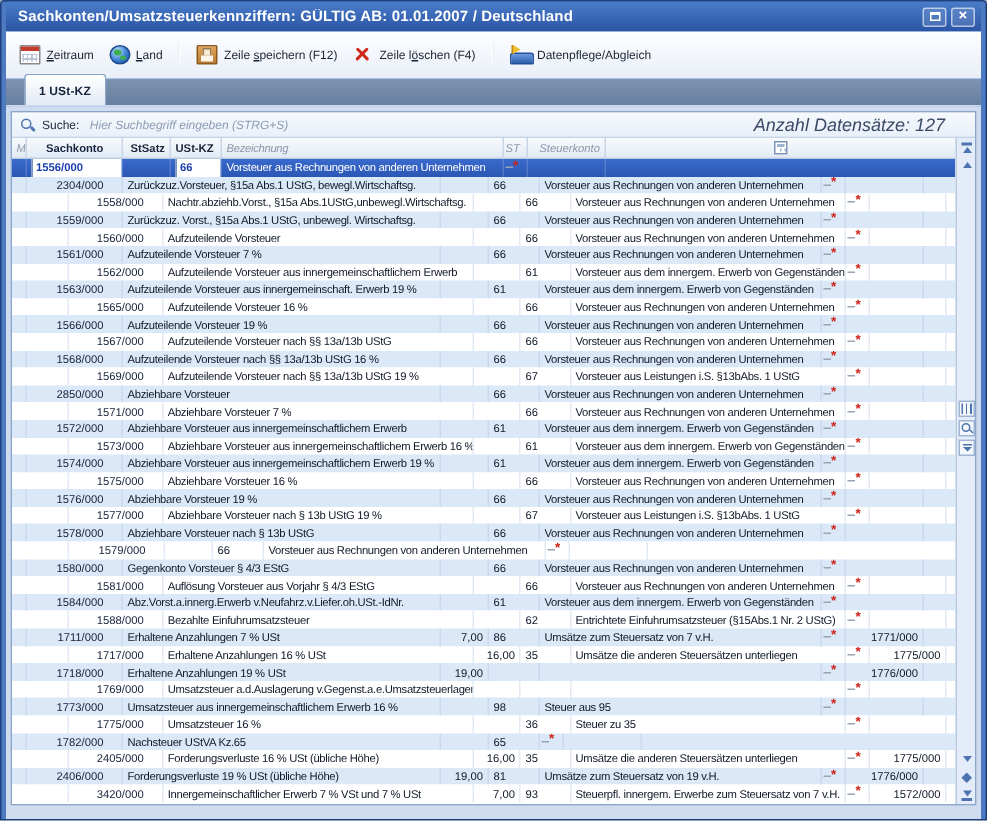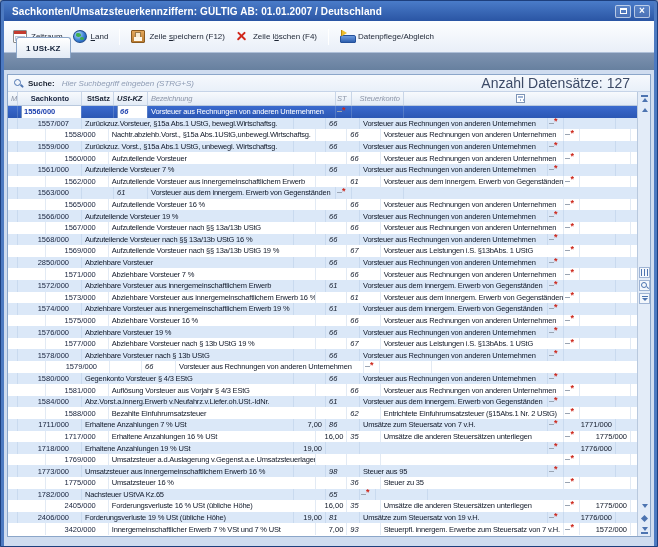--- a/index.html
+++ b/index.html
@@ -38,58 +38,58 @@
   .i-save::after{content:"";position:absolute;left:2px;bottom:1px;right:2px;height:4px;background:#fdf6e8;}
   
   .i-delete::before,.i-delete::after{content:"";position:absolute;left:1px;top:5px;width:11px;height:2.4px;background:#d1281c;border-radius:1px;}
   .i-delete::before{transform:rotate(45deg);} .i-delete::after{transform:rotate(-45deg);}
   
   .i-sync{background:transparent;}
   .i-sync::before{content:"";position:absolute;left:0;bottom:0;width:14px;height:6px;background:linear-gradient(#6d9be0,#2d5fae);border-radius:2px 2px 1px 1px;border:1px solid #24509a;}
   .i-sync::after{content:"";position:absolute;left:2px;top:0;width:0;height:0;border-left:5px solid #eebd2a;border-top:3px solid transparent;border-bottom:3px solid transparent;box-shadow:-1px 0 0 #b98a10;}
   
   .tabband{height:18px;background:linear-gradient(#7d92b0,#67809f);position:relative;border-bottom:1px solid #cfdcef;}
-  .tab{position:absolute;left:12px;bottom:12px;height:16px;padding:10px 9px;background:linear-gradient(#ffffff,#e2eaf5);
+  .tab{position:absolute;left:12px;bottom:0;height:16px;padding:10px 9px;background:linear-gradient(#ffffff,#e2eaf5);
        border:1px solid #8ba6c9;border-bottom:none;border-radius:3px 3px 0 0;font-size:8px;color:#16243c;
        display:flex;align-items:center;font-weight:bold;letter-spacing:.1px;}
   .belowband{height:3px;background:#cfdcef;}
   .winbg{background:#cfdcef;height:calc(100% - 66px);padding:0 3px;}
   
   .panel{background:#fff;border:1px solid #8ba6c9;height:463px;display:flex;flex-direction:column;overflow:hidden;}
   .searchbar{height:17px;background:linear-gradient(#f6f9fd,#e9f0f9);border-bottom:1px solid #c6d4e8;
              display:flex;align-items:center;padding:0 6px;gap:5px;font-size:8px;}
   .mag{width:9px;height:9px;position:relative;flex:0 0 auto;}
   .mag::before{content:"";position:absolute;left:0;top:0;width:5px;height:5px;border:1.5px solid #4d74b0;border-radius:50%;}
   .mag::after{content:"";position:absolute;left:6px;top:6px;width:4px;height:1.6px;background:#4d74b0;transform:rotate(45deg);border-radius:1px;}
-  .searchbar .slabel{font-weight:bold;color:#1c2433;}
+  .searchbar .slabel{font-weight:normal;color:#1c2433;}
   .searchbar input{flex:1;border:none;outline:none;background:transparent;font-style:italic;font-size:8px;color:#5a6880;
                    font-family:"Liberation Sans","DejaVu Sans",sans-serif;}
   .searchbar input::placeholder{color:#8e9cb4;font-style:italic;}
-  .countwrap{color:#3c4a66;font-size:14px;white-space:nowrap;padding-right:14px;}
+  .countwrap{color:#3c4a66;font-size:12px;white-space:nowrap;padding-right:14px;font-style:italic;}
   
   .grid{flex:1;display:flex;overflow:hidden;}
   .gridmain{flex:1;display:flex;flex-direction:column;overflow:hidden;}
   .ghead{height:14px;display:flex;background:linear-gradient(#f8fafd,#e2ebf6);border-bottom:1px solid #b9c9de;font-size:7.5px;}
   .hcell{display:flex;align-items:center;padding:0 3px;border-right:1px solid #c9d6e8;color:#20293a;font-weight:bold;
          white-space:nowrap;overflow:hidden;}
   .hcell.it{font-style:italic;font-weight:normal;color:#8d96a8;}
   .hcell.corner{justify-content:center;padding:0;}
   .colbtn{width:9px;height:9px;border:1px solid #7d94b6;background:#fff;position:relative;}
   .colbtn::before{content:"";position:absolute;left:1px;right:1px;top:1px;height:2px;background:#9fb4d4;}
   .colbtn::after{content:"";position:absolute;left:3px;top:4px;bottom:1px;width:1px;background:#9fb4d4;box-shadow:3px 0 0 #9fb4d4;}
   .gbody{flex:1;overflow:hidden;font-size:7.5px;}
   .grow{height:11.6px;display:flex;align-items:center;color:#101828;}
   .grow.even{background:#fff;padding-left:28px;} .grow.odd{background:#dbe8f8;}
   .grow.selected{background:linear-gradient(#3a6ace,#2b57b4);color:#fff;}
   .cell{padding:0 3px;white-space:nowrap;overflow:hidden;height:100%;display:flex;align-items:center;
         border-right:1px solid rgba(160,185,220,.30);}
   .c-m{width:10px;} .c-konto{width:64px;justify-content:flex-end;padding-right:12px;color:#17223c;}
   .grow.selected .c-konto{color:#fff;padding-right:2px;justify-content:flex-start;}
   .c-name{width:212px;letter-spacing:-.2px;} .c-satz{width:32px;justify-content:flex-end;}
-  .c-kz{width:34px;font-style:italic;} .c-bez{width:188px;letter-spacing:-.2px;} .c-st{width:16px;padding:0 1px;}
+  .c-kz{width:34px;} .c-bez{width:188px;letter-spacing:-.2px;} .c-st{width:16px;padding:0 1px;}
   .c-stk{width:52px;justify-content:flex-end;} .c-sp{flex:1;border-right:none;}
   .pin{display:flex;align-items:center;}
   .pin .pl{width:5px;height:1px;background:#9aa4b2;}
   .pin .ps{color:#cc2418;font-weight:bold;font-size:9px;line-height:1;margin-left:0px;margin-top:-3px;}
   .editbox{background:#fff;border:1px solid #7a94c0;height:14px;display:flex;align-items:center;gap:40px;}
   .editbox .ev{padding:0 2px;color:#1b3fae;font-weight:bold;font-size:7.5px;}
   .dd{width:10px;height:10px;background:linear-gradient(#7fa3e0,#4a77c8);border-left:1px solid #2f5aa8;
       display:flex;align-items:center;justify-content:center;}
   .dd::after{content:"";width:0;height:0;border-left:2.5px solid transparent;border-right:2.5px solid transparent;border-top:3px solid #fff;}
   
@@ -205,21 +205,21 @@
                   <span class="pin">
                     <span class="pl"></span>
                     <span class="ps">*</span>
                   </span>
                 </div>
                 <div class="cell c-stk"></div>
                 <div class="cell c-sp"></div>
               </div>
               <div class="grow odd">
                 <div class="cell c-m"></div>
-                <div class="cell c-konto">1557/007</div>
+                <div class="cell c-konto">2304/000</div>
                 <div class="cell c-name">Zurückzuz.Vorsteuer, §15a Abs.1 UStG, bewegl.Wirtschaftsg.</div>
                 <div class="cell c-satz"></div>
                 <div class="cell c-kz">66</div>
                 <div class="cell c-bez">Vorsteuer aus Rechnungen von anderen Unternehmen</div>
                 <div class="cell c-st">
                   <span class="pin">
                     <span class="pl"></span>
                     <span class="ps">*</span>
                   </span>
                 </div>
@@ -302,20 +302,21 @@
                     <span class="pl"></span>
                     <span class="ps">*</span>
                   </span>
                 </div>
                 <div class="cell c-stk"></div>
                 <div class="cell c-sp"></div>
               </div>
               <div class="grow odd">
                 <div class="cell c-m"></div>
                 <div class="cell c-konto">1563/000</div>
+                <div class="cell c-name">Aufzuteilende Vorsteuer aus innergemeinschaft. Erwerb 19 %</div>
                 <div class="cell c-satz"></div>
                 <div class="cell c-kz">61</div>
                 <div class="cell c-bez">Vorsteuer aus dem innergem. Erwerb von Gegenständen</div>
                 <div class="cell c-st">
                   <span class="pin">
                     <span class="pl"></span>
                     <span class="ps">*</span>
                   </span>
                 </div>
                 <div class="cell c-stk"></div>

